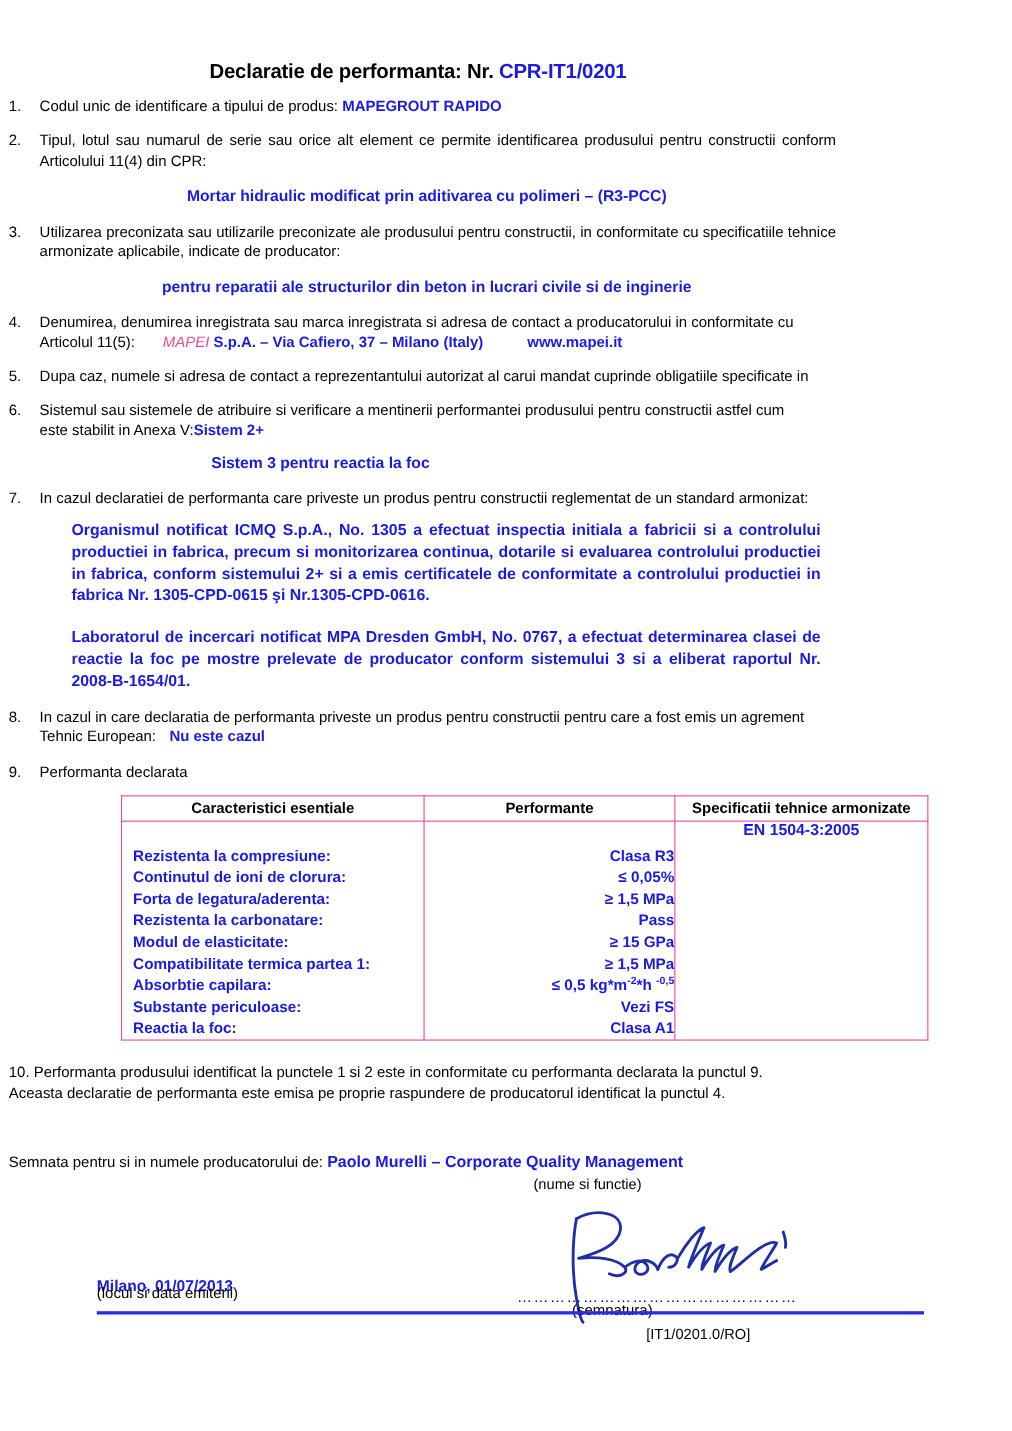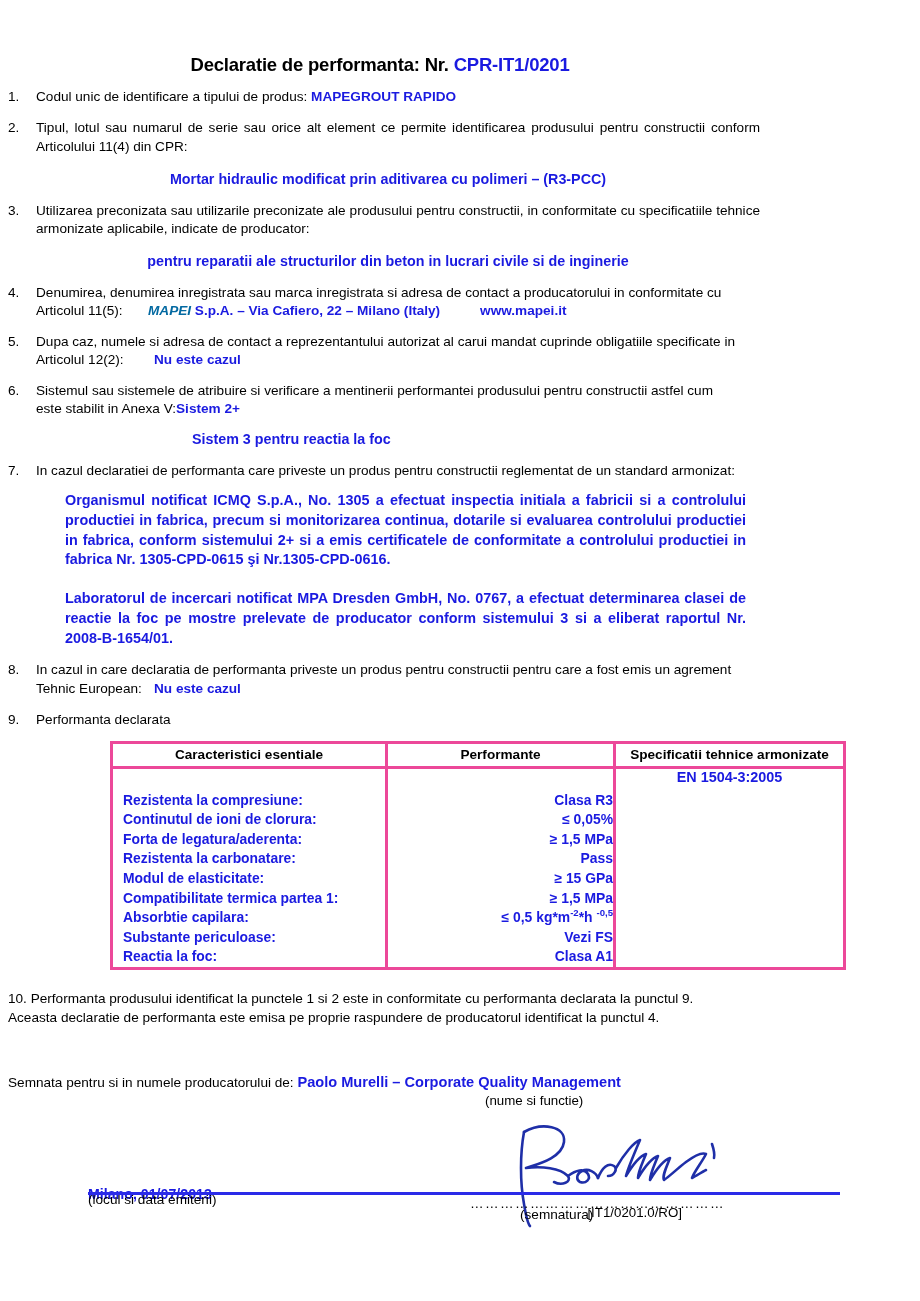--- a/index.html
+++ b/index.html
@@ -56,22 +56,22 @@
     text-align: left;
     font-size: 13.6px;
   }
 
   .jst { text-align: justify; }
   .blue {
     color: #1a1ae0;
     font-weight: bold;
   }
   .blue-it {
-    color: #0369a1;
-    font-weight: bold;
+    color: #ec4899;
+    font-weight: normal;
     font-style: italic;
   }
 
   
   .center-blue {
     text-align: center;
     color: #1a1ae0;
     font-weight: bold;
     font-size: 14.3px;
     margin-top: 14px;
@@ -117,21 +117,21 @@
   .tbl-wrap {
     margin: 12px 0 0 110px;
     width: 733px;
   }
   table.perf {
     border-collapse: collapse;
     width: 733px;
     table-layout: fixed;
   }
   table.perf th, table.perf td {
-    border: 3px solid #ec4899;
+    border: 1px solid #ec4899;
     padding: 0;
     vertical-align: top;
   }
   table.perf th {
     text-align: center;
     font-size: 13.6px;
     font-weight: bold;
     height: 22px;
     line-height: 22px;
     padding: 0 2px;
@@ -271,30 +271,27 @@
     <li class="item">
       <span class="marker">3.</span>
       <div class="jst">Utilizarea preconizata sau utilizarile preconizate ale produsului pentru constructii, in conformitate cu specificatiile tehnice armonizate aplicabile, indicate de producator:</div>
       <div class="center-blue">pentru reparatii ale structurilor din beton in lucrari civile si de inginerie</div>
     </li>
 
     <li class="item">
       <span class="marker">4.</span>
       <div class="jst">Denumirea, denumirea inregistrata sau marca inregistrata si adresa de contact a producatorului in conformitate cu</div>
       <div>
-        <span class="val-indent2">Articolul 11(5):</span><span class="blue-it">MAPEI</span><span class="blue"> S.p.A. – Via Cafiero, 22 – Milano (Italy)</span><span class="inline-gap"></span><span class="blue">www.mapei.it</span>
+        <span class="val-indent2">Articolul 11(5):</span><span class="blue-it">MAPEI</span><span class="blue"> S.p.A. – Via Cafiero, 37 – Milano (Italy)</span><span class="inline-gap"></span><span class="blue">www.mapei.it</span>
       </div>
     </li>
 
     <li class="item">
       <span class="marker">5.</span>
       <div class="jst">Dupa caz, numele si adresa de contact a reprezentantului autorizat al carui mandat cuprinde obligatiile specificate in</div>
-      <div>
-        <span class="val-indent">Articolul 12(2):</span><span class="blue">Nu este cazul</span>
-      </div>
     </li>
 
     <li class="item">
       <span class="marker">6.</span>
       <div class="jst">Sistemul sau sistemele de atribuire si verificare a mentinerii performantei produsului pentru constructii astfel cum</div>
       <div>
         <span class="val-indent">este stabilit in Anexa V:</span><span class="blue">Sistem 2+</span>
       </div>
       <div class="sub-blue-line">Sistem 3 pentru  reactia la foc</div>
     </li>

